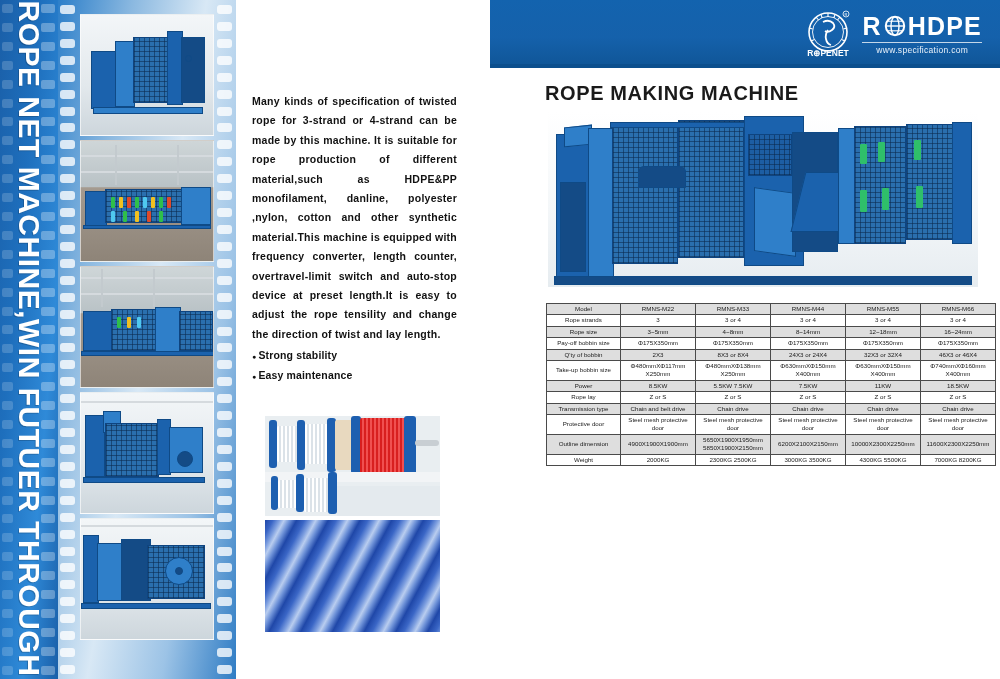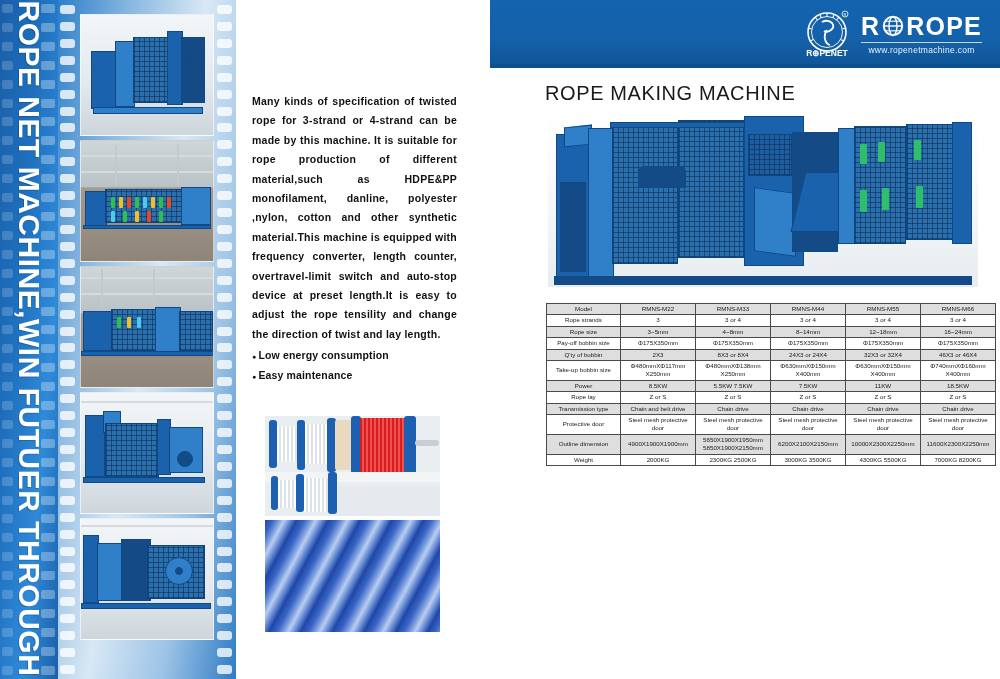--- a/index.html
+++ b/index.html
@@ -192,21 +192,21 @@
     display: flex; align-items: center; gap: 1px;
   }
   .logo-url {
     color: #e8f1fa; font-size: 8.5px; letter-spacing: 0.3px;
     margin-top: 3px; border-top: 1px solid rgba(255,255,255,0.75);
     padding-top: 2px; text-align: center;
   }
 
   .section-title {
     position: absolute; left: 545px; top: 82px;
-    font-size: 20px; font-weight: normal; color: #1a1a1a;
+    font-size: 20px; font-weight: bold; color: #1a1a1a;
     letter-spacing: 0.6px;
   }
 
   .hero-photo {
     position: absolute; left: 548px; top: 112px;
     width: 430px; height: 175px;
     background: linear-gradient(180deg,#ffffff 0%, #f4f7f9 55%, #e6ecf0 100%);
     overflow: hidden;
   }
 
@@ -498,21 +498,21 @@
       </div>
 
     </div>
   </div>
 
   <div class="white-gap"></div>
 
   <div class="textblock">
     <p>Many kinds of specification of twisted rope for 3-strand or 4-strand can be made by this machine. It is suitable for rope production of different material,such as HDPE&amp;PP monofilament, danline, polyester ,nylon, cotton and other synthetic material.This machine is equipped with frequency converter, length counter, overtravel-limit switch and auto-stop device at preset length.It is easy to adjust the rope tensility and change the direction of twist and lay length.</p>
     <ul class="bullets" id="bullets">
-        <li>Low energy consumption</li>
+        <li>Strong stability</li>
         <li>Easy maintenance</li>
       </ul>
   </div>
 
   <div style="position:absolute; left:265px; top:416px; width:175px; height:100px; overflow:hidden; background:#e9eef1;" class="ph-spool">
     <div class="spool-flange" style="left:4px; top:4px; width:8px; height:48px;"></div>
     <div class="spool-white" style="left:12px; top:10px; width:22px; height:36px;"></div>
     <div class="spool-flange" style="left:32px; top:4px; width:8px; height:50px;"></div>
     <div class="spool-white" style="left:40px; top:8px; width:24px; height:40px;"></div>
     <div class="spool-flange" style="left:62px; top:2px; width:9px; height:54px;"></div>
@@ -560,23 +560,23 @@
       <div>
         <div class="logo-word">
           <span>R</span>
           <svg width="22" height="22" viewBox="0 0 22 22" aria-hidden="true" style="margin:0 1px;">
             <circle cx="11" cy="11" r="9.2" fill="none" stroke="#ffffff" stroke-width="2"></circle>
             <ellipse cx="11" cy="11" rx="4" ry="9.2" fill="none" stroke="#ffffff" stroke-width="1.4"></ellipse>
             <line x1="1.8" y1="11" x2="20.2" y2="11" stroke="#ffffff" stroke-width="1.4"></line>
             <line x1="3.2" y1="6.2" x2="18.8" y2="6.2" stroke="#ffffff" stroke-width="1.1"></line>
             <line x1="3.2" y1="15.8" x2="18.8" y2="15.8" stroke="#ffffff" stroke-width="1.1"></line>
           </svg>
-          <span>ROPE</span>
+          <span>HDPE</span>
         </div>
-        <div class="logo-url">www.ropenetmachine.com</div>
+        <div class="logo-url">www.specification.com</div>
       </div>
     </div>
   </div>
 
   <div class="section-title">ROPE MAKING MACHINE</div>
 
   <div class="hero-photo">
     <div class="mach" style="left:8px; top:22px; width:34px; height:148px;"></div>
     <div class="mach lite" style="left:16px; top:14px; width:28px; height:20px; transform:skewY(-6deg);"></div>
     <div class="mach dark" style="left:12px; top:70px; width:26px; height:90px;"></div>

